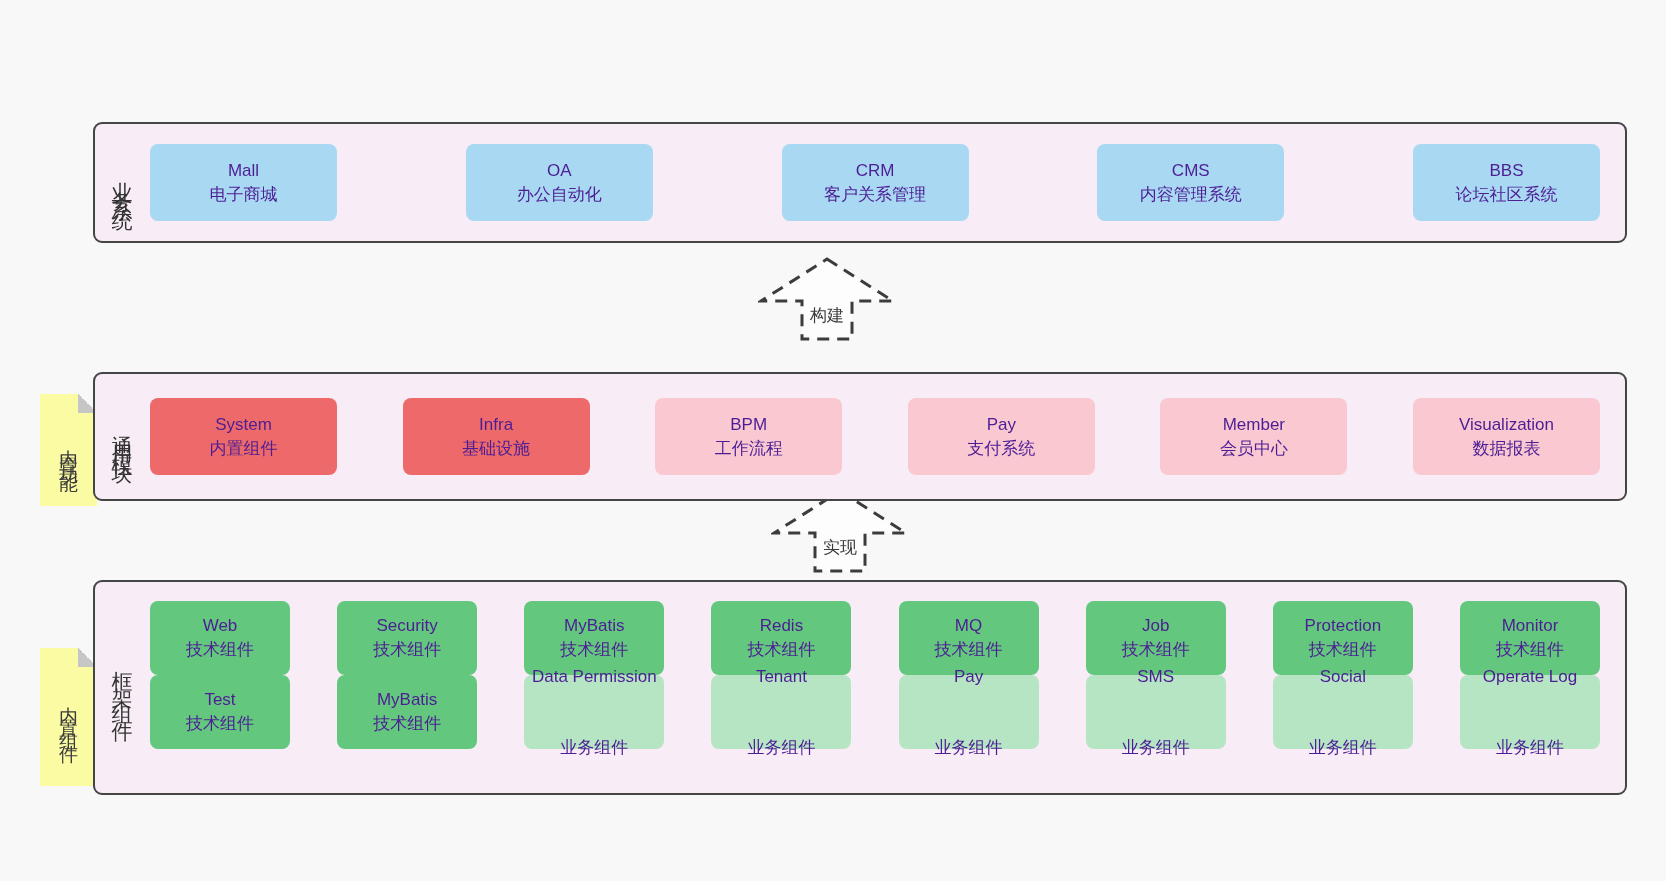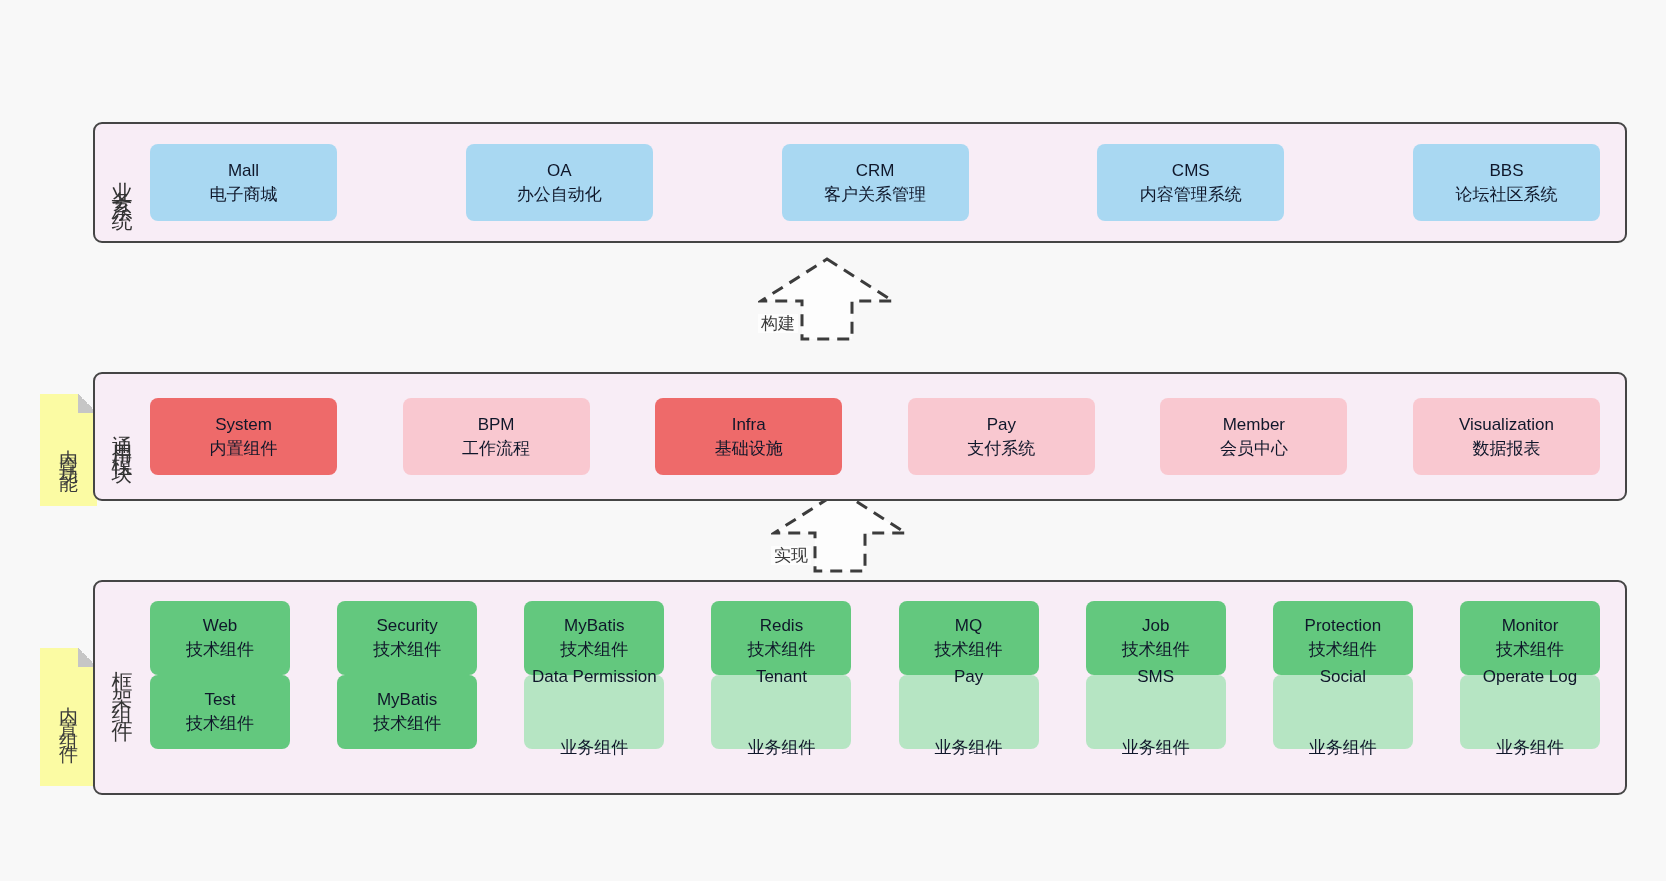--- a/index.html
+++ b/index.html
@@ -59,21 +59,21 @@
   }
   .box {
     display:flex;
     flex-direction:column;
     align-items:center;
     justify-content:center;
     text-align:center;
     border-radius:8px;
     font-size:17px;
     line-height:1.4;
-    color:#0f172a;
+    color:#4c1d95;
     padding:2px 4px;
   }
   .w187 { width:187px; height:77px; }
   .w140 { width:140px; height:74px; }
 
   .blue   { background:#a9d8f2; }
   .red    { background:#ee6a6a; }
   .pink   { background:#f9c8d0; }
   .gdark  { background:#63c87e; }
   .glight { background:#b6e5c3;gap:47px; }
@@ -105,21 +105,22 @@
     position:absolute;
     width:138px; height:86px;
     z-index:0;
   }
   #arrow-build     { left:758px; top:256px; }
   #arrow-implement { left:771px; top:488px; }
   .arrow-wrap svg { display:block; }
   .arrow-label {
     position:absolute;
     left:0; right:0;
-    top:56px;
+    top:48px;
+    text-align:center;
     font-size:17px;
     color:#3b3b3b;
   }
   .arrow-label span {
     background:#fdfdfd;
     padding:0 3px;
   }
 </style>
 </head>
 <body>
@@ -161,27 +162,27 @@
   <span>内置功能</span>
   <i class="fold"></i>
 </div>
 <div class="panel" id="panel-modules">
   <div class="v-label">通用模块</div>
   <div class="box-row">
     <div class="box red w187">
       <div>System</div>
       <div>内置组件</div>
     </div>
-    <div class="box pink w187">
-      <div>BPM</div>
-      <div>工作流程</div>
-    </div>
     <div class="box red w187">
       <div>Infra</div>
       <div>基础设施</div>
+    </div>
+    <div class="box pink w187">
+      <div>BPM</div>
+      <div>工作流程</div>
     </div>
     <div class="box pink w187">
       <div>Pay</div>
       <div>支付系统</div>
     </div>
     <div class="box pink w187">
       <div>Member</div>
       <div>会员中心</div>
     </div>
     <div class="box pink w187">

